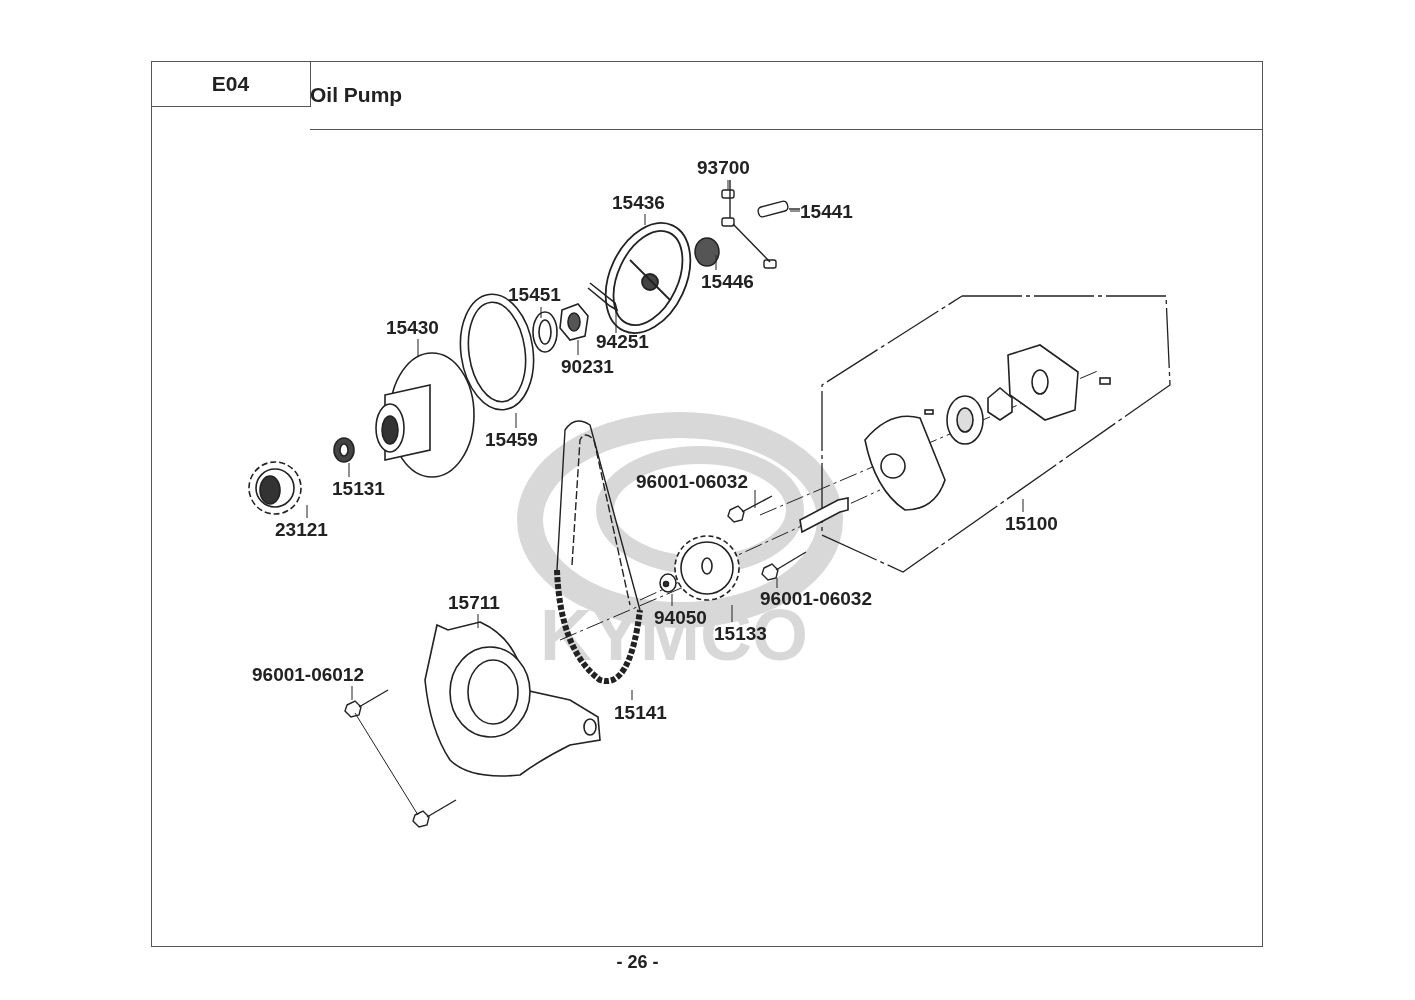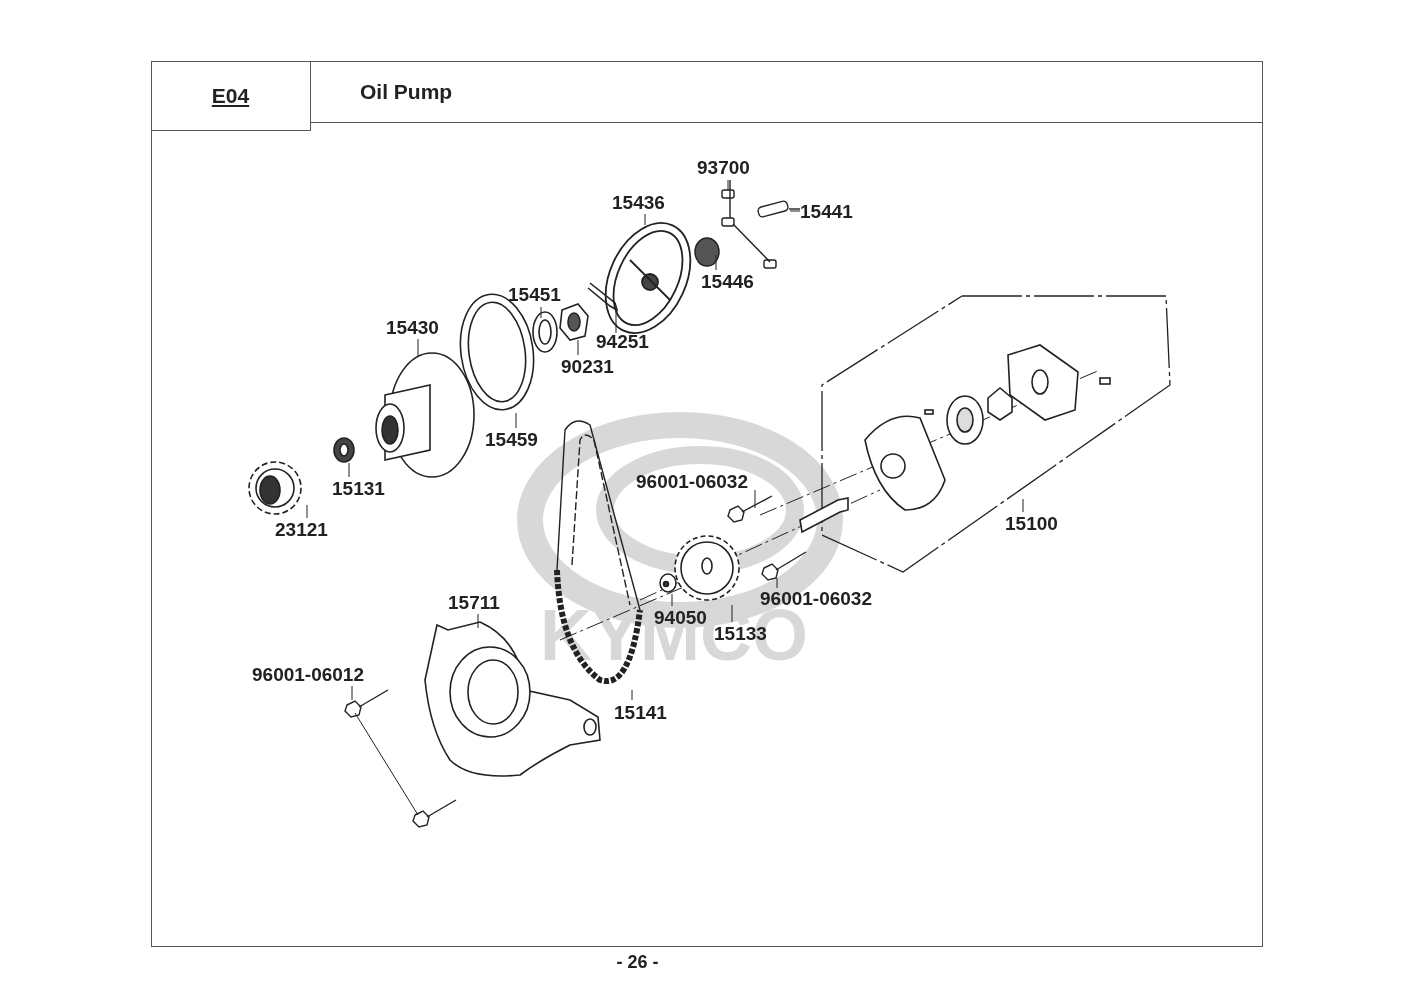--- a/index.html
+++ b/index.html
@@ -1,26 +1,26 @@
 <!DOCTYPE html>
 <html><head>
 <meta charset="utf-8">
 <style>
   html, body { margin:0; padding:0; background:#ffffff; }
   body { width:1415px; height:1000px; position:relative; overflow:hidden;
          font-family:"Liberation Sans", sans-serif; color:#222; }
   .frame { position:absolute; left:151px; top:61px; width:1112px; height:886px;
            border:1px solid #555; box-sizing:border-box; }
-  .hdr-code { position:absolute; left:151px; top:61px; width:160px; height:70px;
+  .hdr-code { position:absolute; left:151px; top:61px; width:160px; height:46px;
               border-right:1px solid #555; border-bottom:1px solid #555; box-sizing:border-box;
               display:flex; align-items:center; justify-content:center;
-              font-weight:bold; font-size:21px;text-decoration:underline; }
-  .hdr-title { position:absolute; left:310px; top:61px; width:953px; height:62px;
+              font-weight:bold; font-size:21px; }
+  .hdr-title { position:absolute; left:310px; top:61px; width:953px; height:69px;
                border-bottom:1px solid #555; box-sizing:border-box;
-               display:flex; align-items:center; padding-left:50px;
+               display:flex; align-items:center; 
                font-weight:bold; font-size:21px; }
   svg.diagram { position:absolute; left:0; top:0; }
   .lbl { font-family:"Liberation Sans", sans-serif; font-weight:bold; font-size:19px; fill:#222; }
   .page-num { position:absolute; left:0; width:1275px; top:952px; text-align:center;
               font-weight:bold; font-size:18px; }
 </style>
 </head>
 <body>
 
 <div class="frame"></div>

